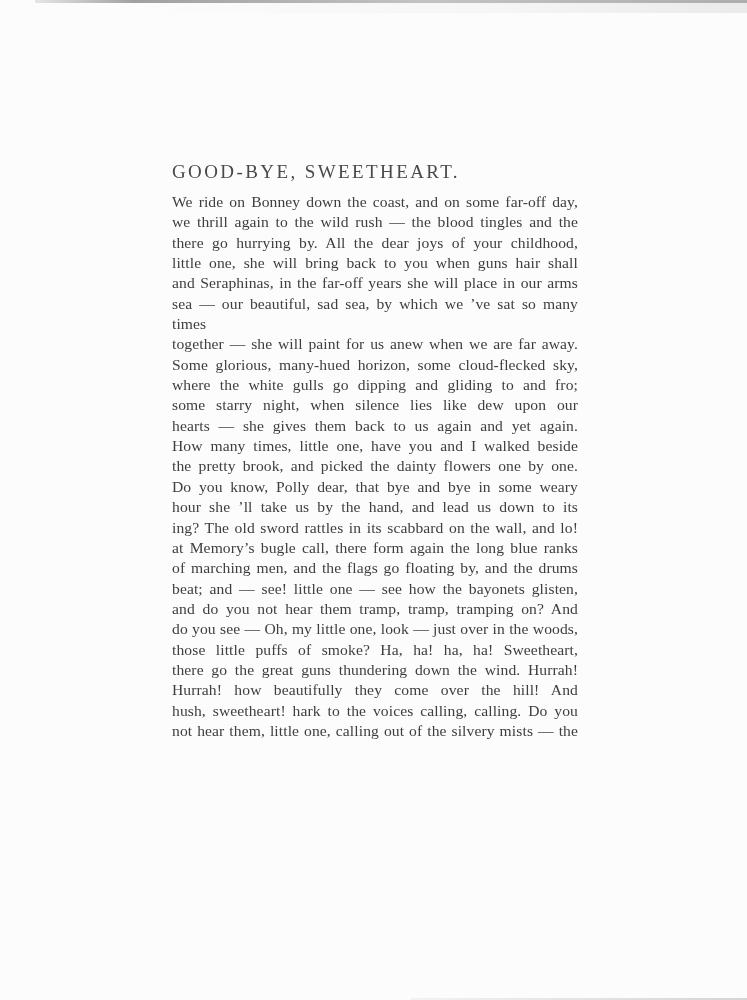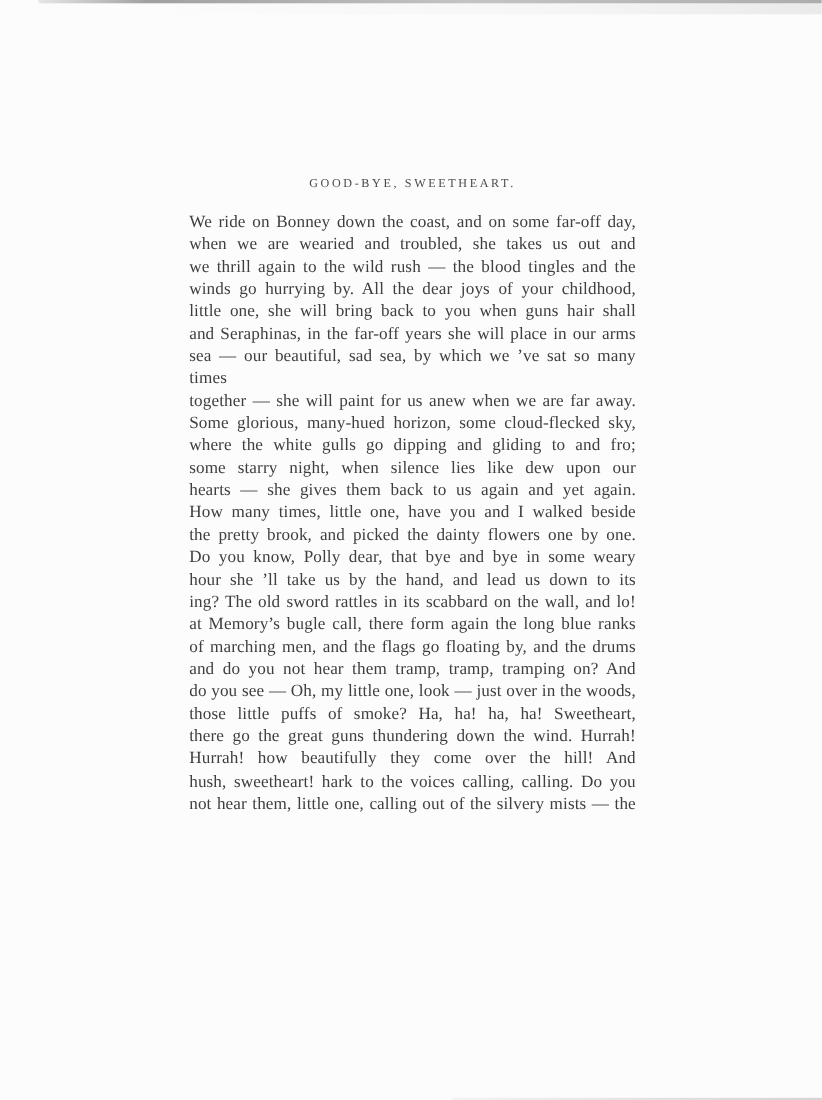--- a/index.html
+++ b/index.html
@@ -32,22 +32,22 @@
   }
   .edge-bottom {
     position: absolute; bottom: 0; left: 55%; right: 0; height: 2px;
     background: linear-gradient(to right,
       rgba(160,160,160,0.10),
       rgba(140,140,140,0.35));
   }
   .title {
     position: absolute;
     left: 172px; width: 406px; top: 161px;
-    text-align: center;
-    font-size: 11px;
+    text-align: left;
+    font-size: 19px;
     letter-spacing: 2.4px;
     color: #4a4a4a;
     white-space: nowrap;
   }
   .text-block {
     position: absolute;
     left: 172px; top: 192px; width: 406px;
   }
   .line {
     line-height: 20.35px;
@@ -63,38 +63,38 @@
 
 <div class="scan" style="background: rgb(252, 252, 252); color: rgb(62, 62, 62);">
   <div class="edge-top"></div>
   <div class="edge-top-noise"></div>
   <div class="edge-bottom"></div>
 
   <div class="title" style="color: rgb(74, 74, 74);">GOOD-BYE, SWEETHEART.</div>
 
   <div class="text-block">
     <div class="line">We ride on Bonney down the coast, and on some far-off day,</div>
-    <div class="line">when we are wearied and troubled, she takes us out and</div>
     <div class="line">we thrill again to the wild rush — the blood tingles and the</div>
-    <div class="line">winds go hurrying by.  All the dear joys of your childhood,</div>
+    <div class="line">there go hurrying by.  All the dear joys of your childhood,</div>
     <div class="line">little one, she will bring back to you when guns hair shall</div>
     <div class="line">and Seraphinas, in the far-off years she will place in our arms</div>
     <div class="line">sea — our beautiful, sad sea, by which we ’ve sat so many times</div>
     <div class="line">together — she will paint for us anew when we are far away.</div>
     <div class="line">Some glorious, many-hued horizon, some cloud-flecked sky,</div>
     <div class="line">where the white gulls go dipping and gliding to and fro;</div>
     <div class="line">some starry night, when silence lies like dew upon our</div>
     <div class="line">hearts — she gives them back to us again and yet again.</div>
     <div class="line">How many times, little one, have you and I walked beside</div>
     <div class="line">the pretty brook, and picked the dainty flowers one by one.</div>
     <div class="line">Do you know, Polly dear, that bye and bye in some weary</div>
     <div class="line">hour she ’ll take us by the hand, and lead us down to its</div>
     <div class="line">ing?  The old sword rattles in its scabbard on the wall, and lo!</div>
     <div class="line">at Memory’s bugle call, there form again the long blue ranks</div>
     <div class="line">of marching men, and the flags go floating by, and the drums</div>
+    <div class="line">beat; and — see! little one — see how the bayonets glisten,</div>
     <div class="line">and do you not hear them tramp, tramp, tramping on?  And</div>
     <div class="line">do you see — Oh, my little one, look — just over in the woods,</div>
     <div class="line">those little puffs of smoke?  Ha, ha! ha, ha!  Sweetheart,</div>
     <div class="line">there go the great guns thundering down the wind.  Hurrah!</div>
     <div class="line">Hurrah! how beautifully they come over the hill!  And</div>
     <div class="line">hush, sweetheart! hark to the voices calling, calling.  Do you</div>
     <div class="line">not hear them, little one, calling out of the silvery mists — the</div>
   </div>
 </div>
 

